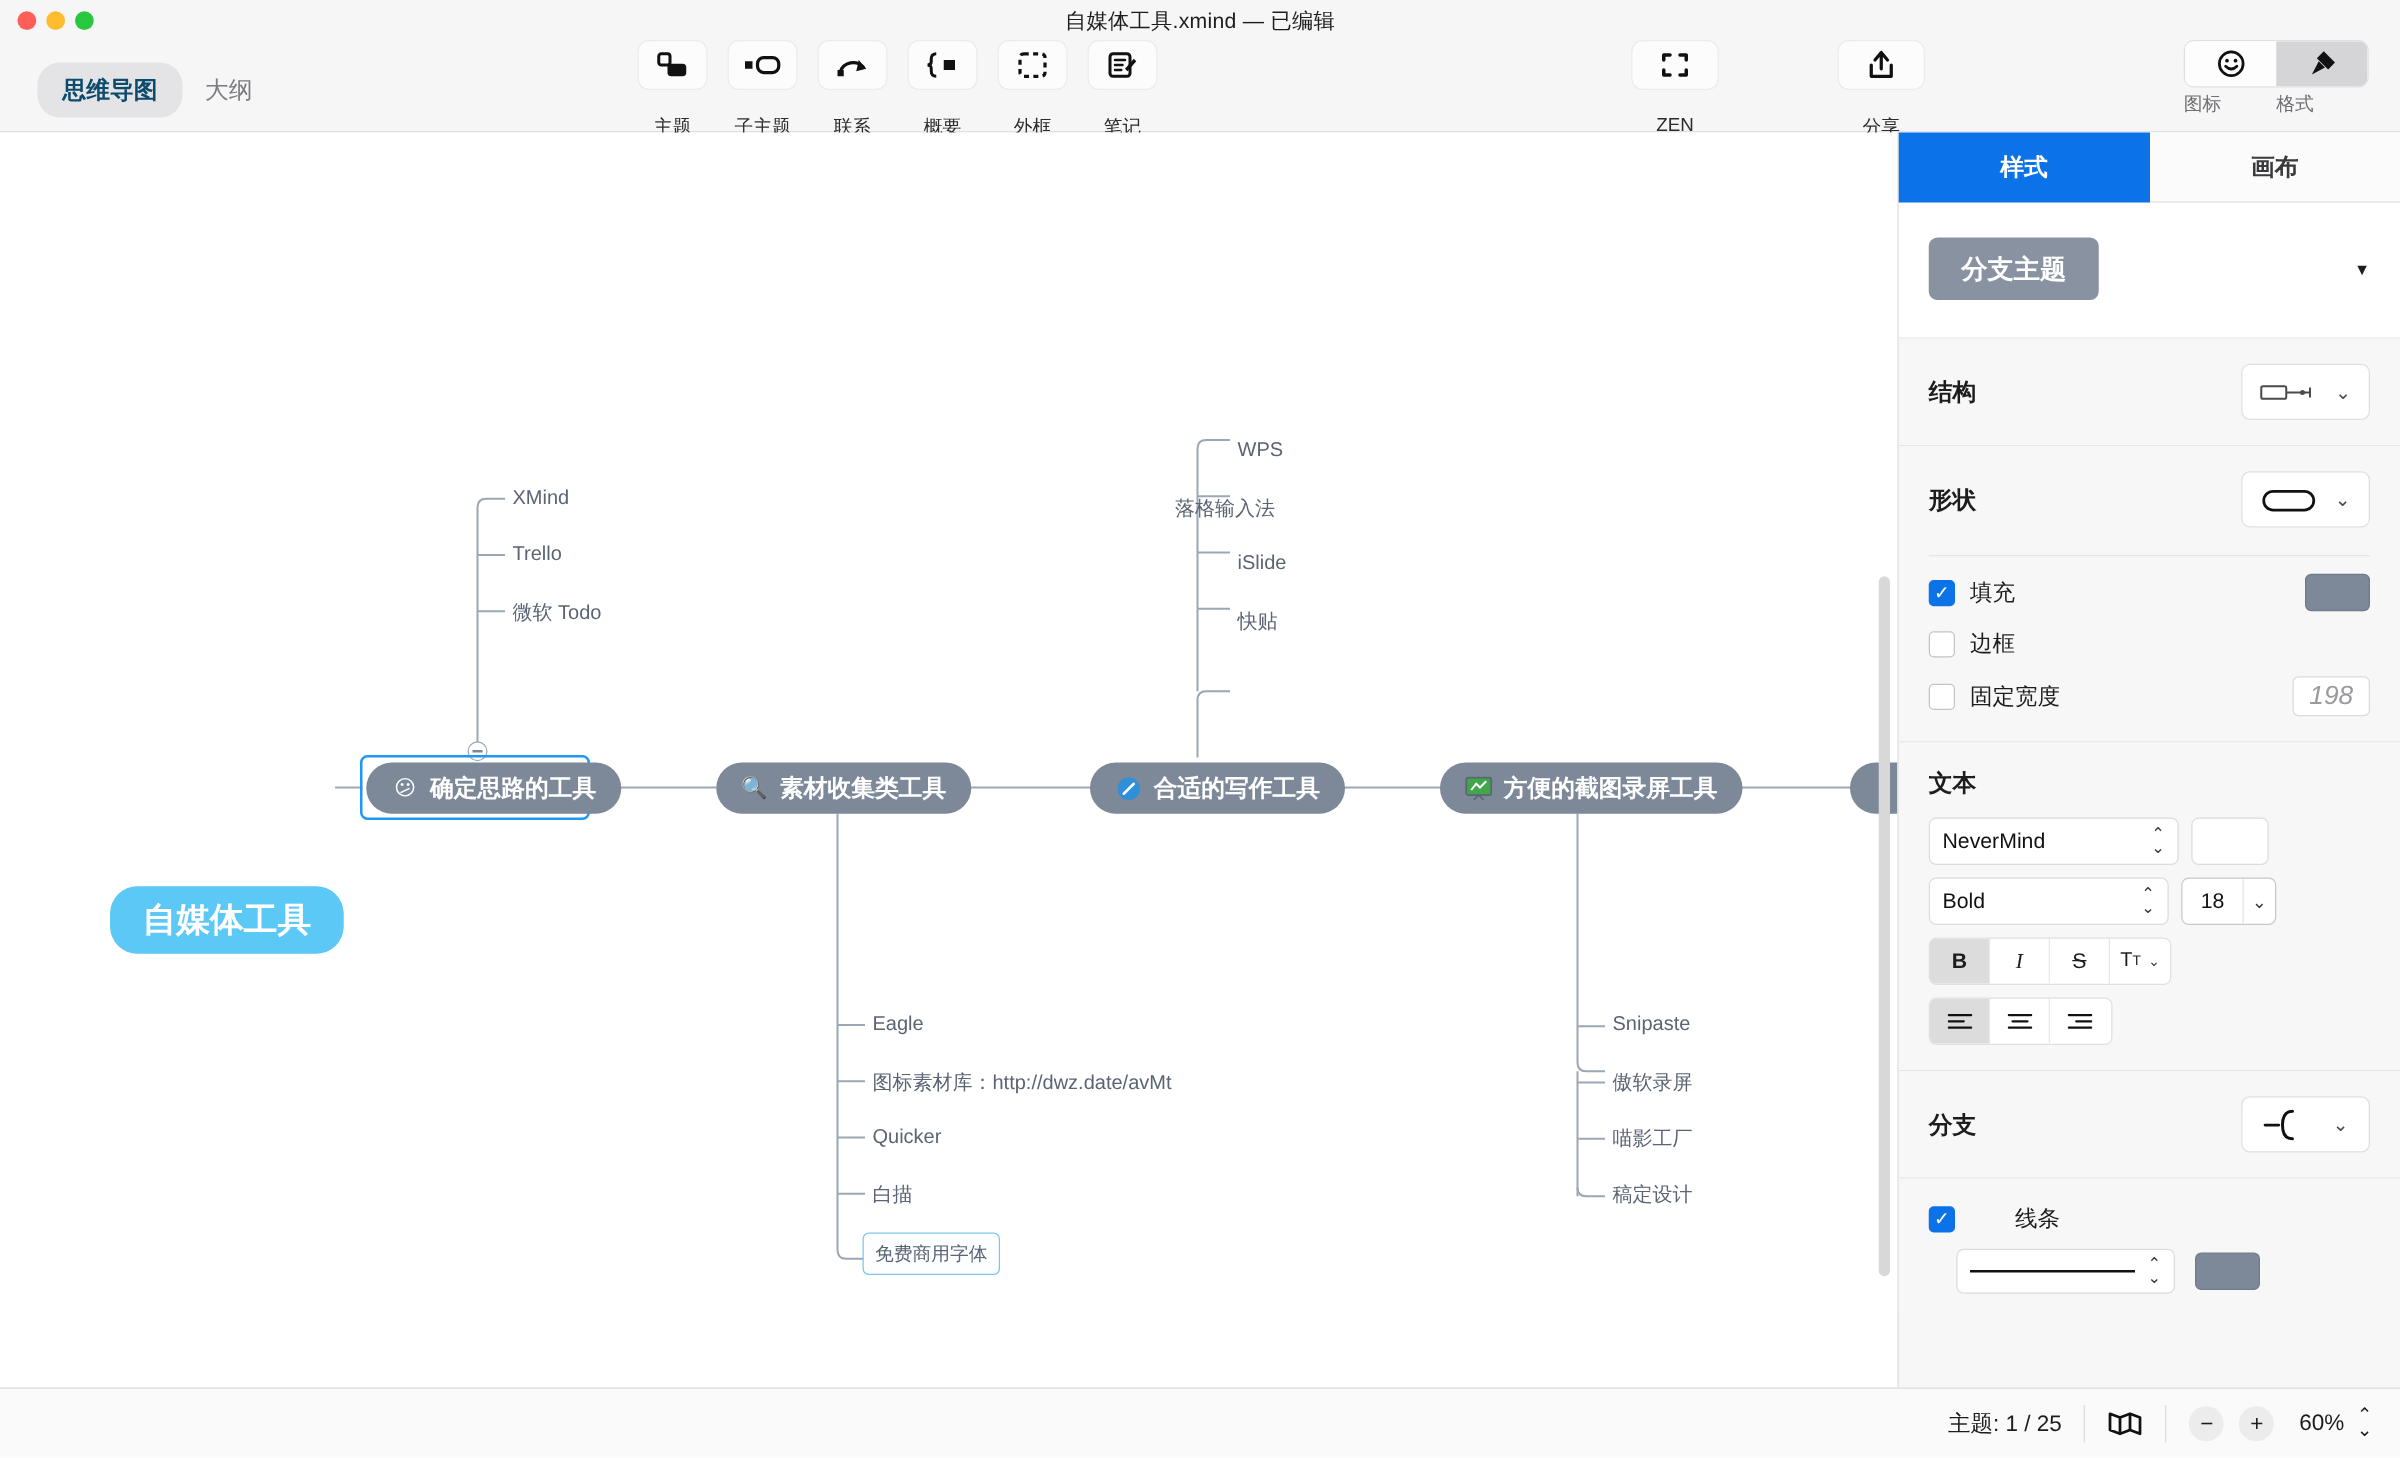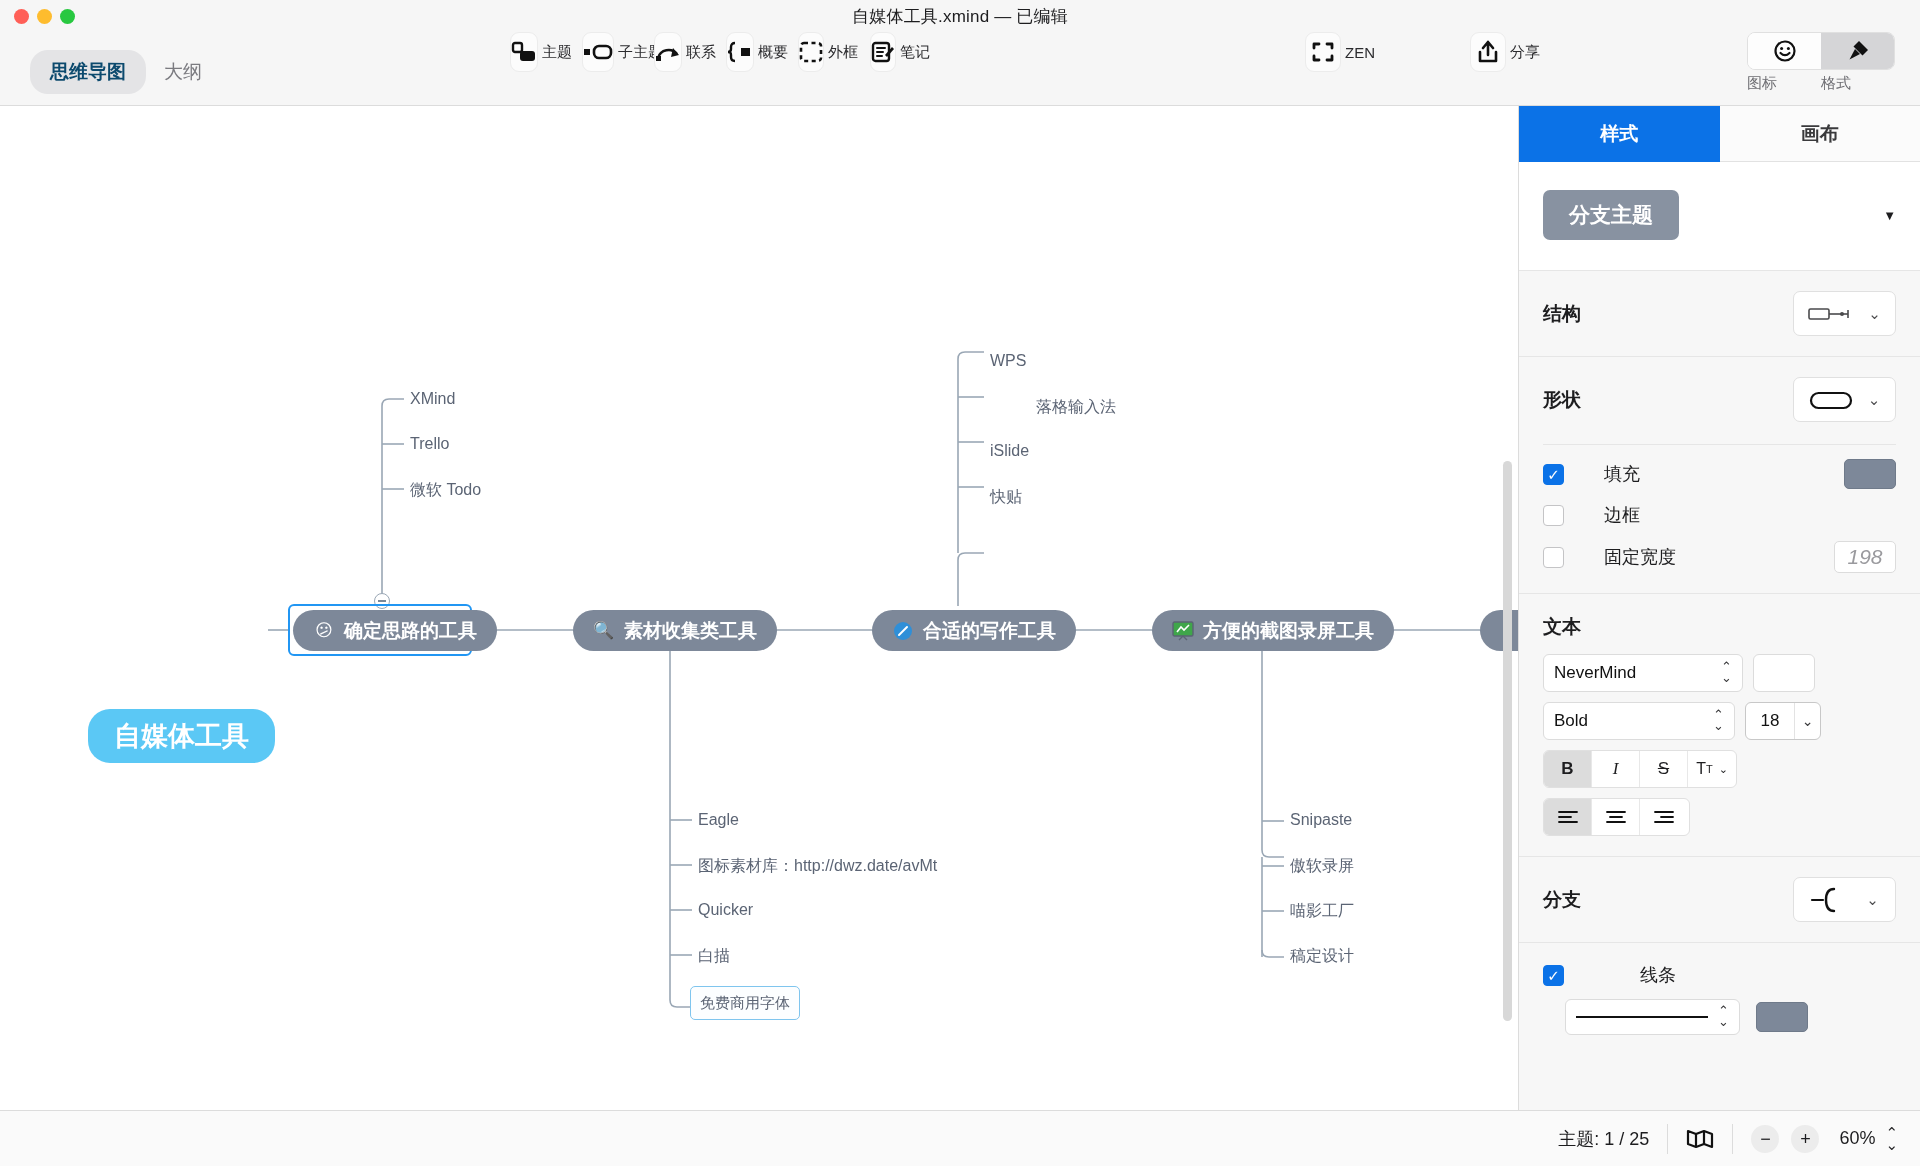--- a/index.html
+++ b/index.html
@@ -31,21 +31,21 @@
   .modeswitch { position: absolute; left: 30px; top: 50px; display: flex; align-items: center; gap: 14px; }
   .mode-pill {
     padding: 9px 20px; border-radius: 18px; background: #e4e4e6;
     font-size: 19px; color: #0c4a6e; font-weight: 600;
   }
   .mode-plain { font-size: 19px; color: #7b7b80; padding: 9px 4px; }
 
   
   .toolbar { position: absolute; left: 510px; top: 32px; display: flex; gap: 16px; }
   .tool {
-    width: 56px; display: flex; flex-direction: row; align-items: center; gap: 4px;
+    width: 56px; display: flex; flex-direction: column; align-items: center; gap: 20px;
   }
   .tool .box {
     width: 56px; height: 40px; background: #fcfcfc; border-radius: 9px;
     border: 1px solid #ececec;
     display: flex; align-items: center; justify-content: center;
   }
   .tool .cap { font-size: 15px; color: #2b2b2e; white-space: nowrap; }
 
   .toolbar-zen { position: absolute; left: 1305px; top: 32px; }
   .toolbar-share { position: absolute; left: 1470px; top: 32px; }
@@ -150,21 +150,21 @@
 
   .checkrow { display: flex; align-items: center; gap: 12px; margin-top: 14px; }
   .cbox {
     width: 21px; height: 21px; border-radius: 4px; border: 1px solid #c4c4c6;
     background: #fff; display: flex; align-items: center; justify-content: center;
   }
   .cbox.on { background: #0b72e7; border-color: #0b72e7; }
   .cbox.on::after {
     content: "✓"; color: #fff; font-size: 15px; font-weight: 700; line-height: 1;
   }
-  .cb-label { font-size: 18px; color: #1d1d1f; margin-left: 28px; }
+  .cb-label { font-size: 18px; color: #1d1d1f; }
   .swatch {
     width: 52px; height: 30px; border-radius: 5px; background: #7d8899;
     border: 1px solid #6f7a8a; margin-left: auto;
   }
   .numbox {
     width: 62px; height: 32px; border: 1px solid #dcdcdc; border-radius: 5px;
     background: #fff; display: flex; align-items: center; justify-content: center;
     font-size: 21px; color: #9a9a9e; margin-left: auto; font-style: italic;
   }
 
@@ -407,21 +407,21 @@
   <div class="node branch" style="left:872px; top:504px;">
     <span class="nicon">
       <svg width="20" height="20" viewBox="0 0 20 20">
         <circle cx="10" cy="10" r="9" fill="#2f8fd8"></circle>
         <path d="M6 14 L14 6" stroke="#fff" stroke-width="2" stroke-linecap="round"></path>
       </svg>
     </span>
     <span>合适的写作工具</span>
   </div>
   <div class="leaf" style="left:990px; top:246px;">WPS</div>
-  <div class="leaf" style="left:1036px; top:291px;">落格输入法</div>
+  <div class="leaf" style="left:940px; top:291px;">落格输入法</div>
   <div class="leaf" style="left:990px; top:336px;">iSlide</div>
   <div class="leaf" style="left:990px; top:381px;">快贴</div>
 
   <div class="node branch" style="left:1152px; top:504px;">
     <span class="nicon">
       <svg width="22" height="20" viewBox="0 0 22 20">
         <rect x="1" y="1" width="20" height="14" rx="1.5" fill="#3fa64a" stroke="#5b6474" stroke-width="1.4"></rect>
         <path d="M5 11 L9 6 L12 9 L17 4" fill="none" stroke="#fff" stroke-width="1.6"></path>
         <path d="M11 15 L7 19 M11 15 L15 19" stroke="#5b6474" stroke-width="1.4"></path>
       </svg>

